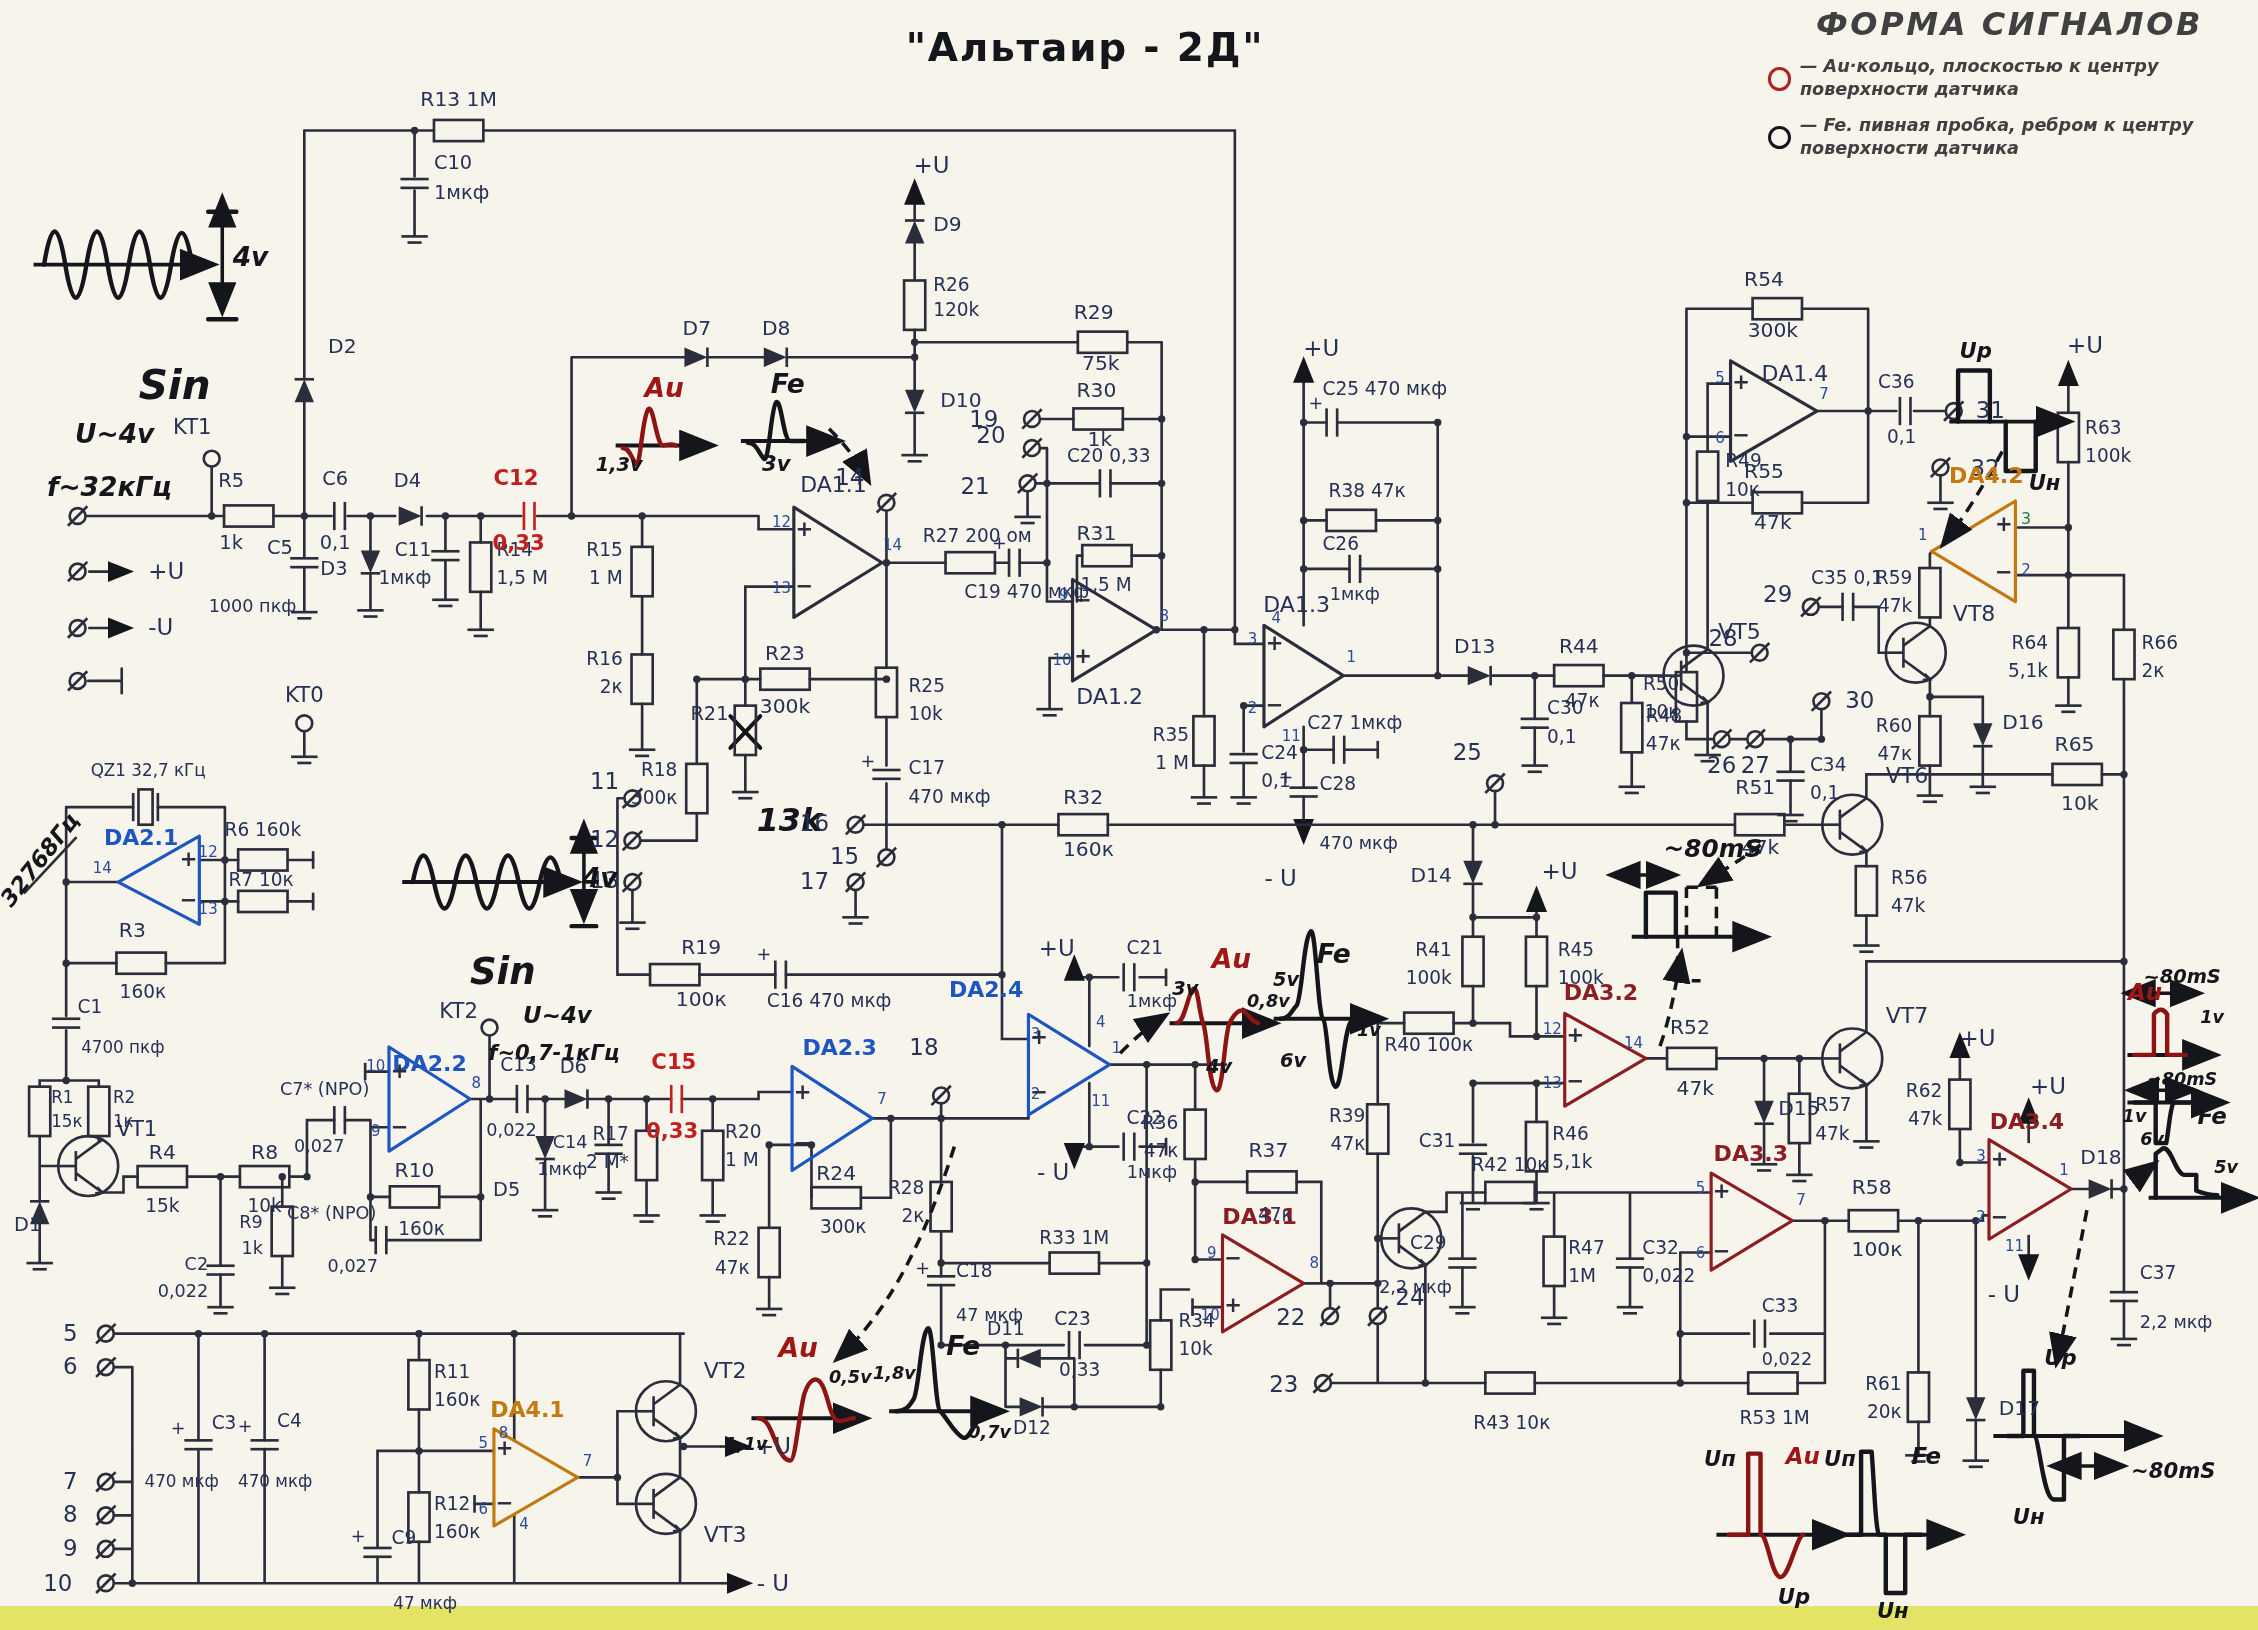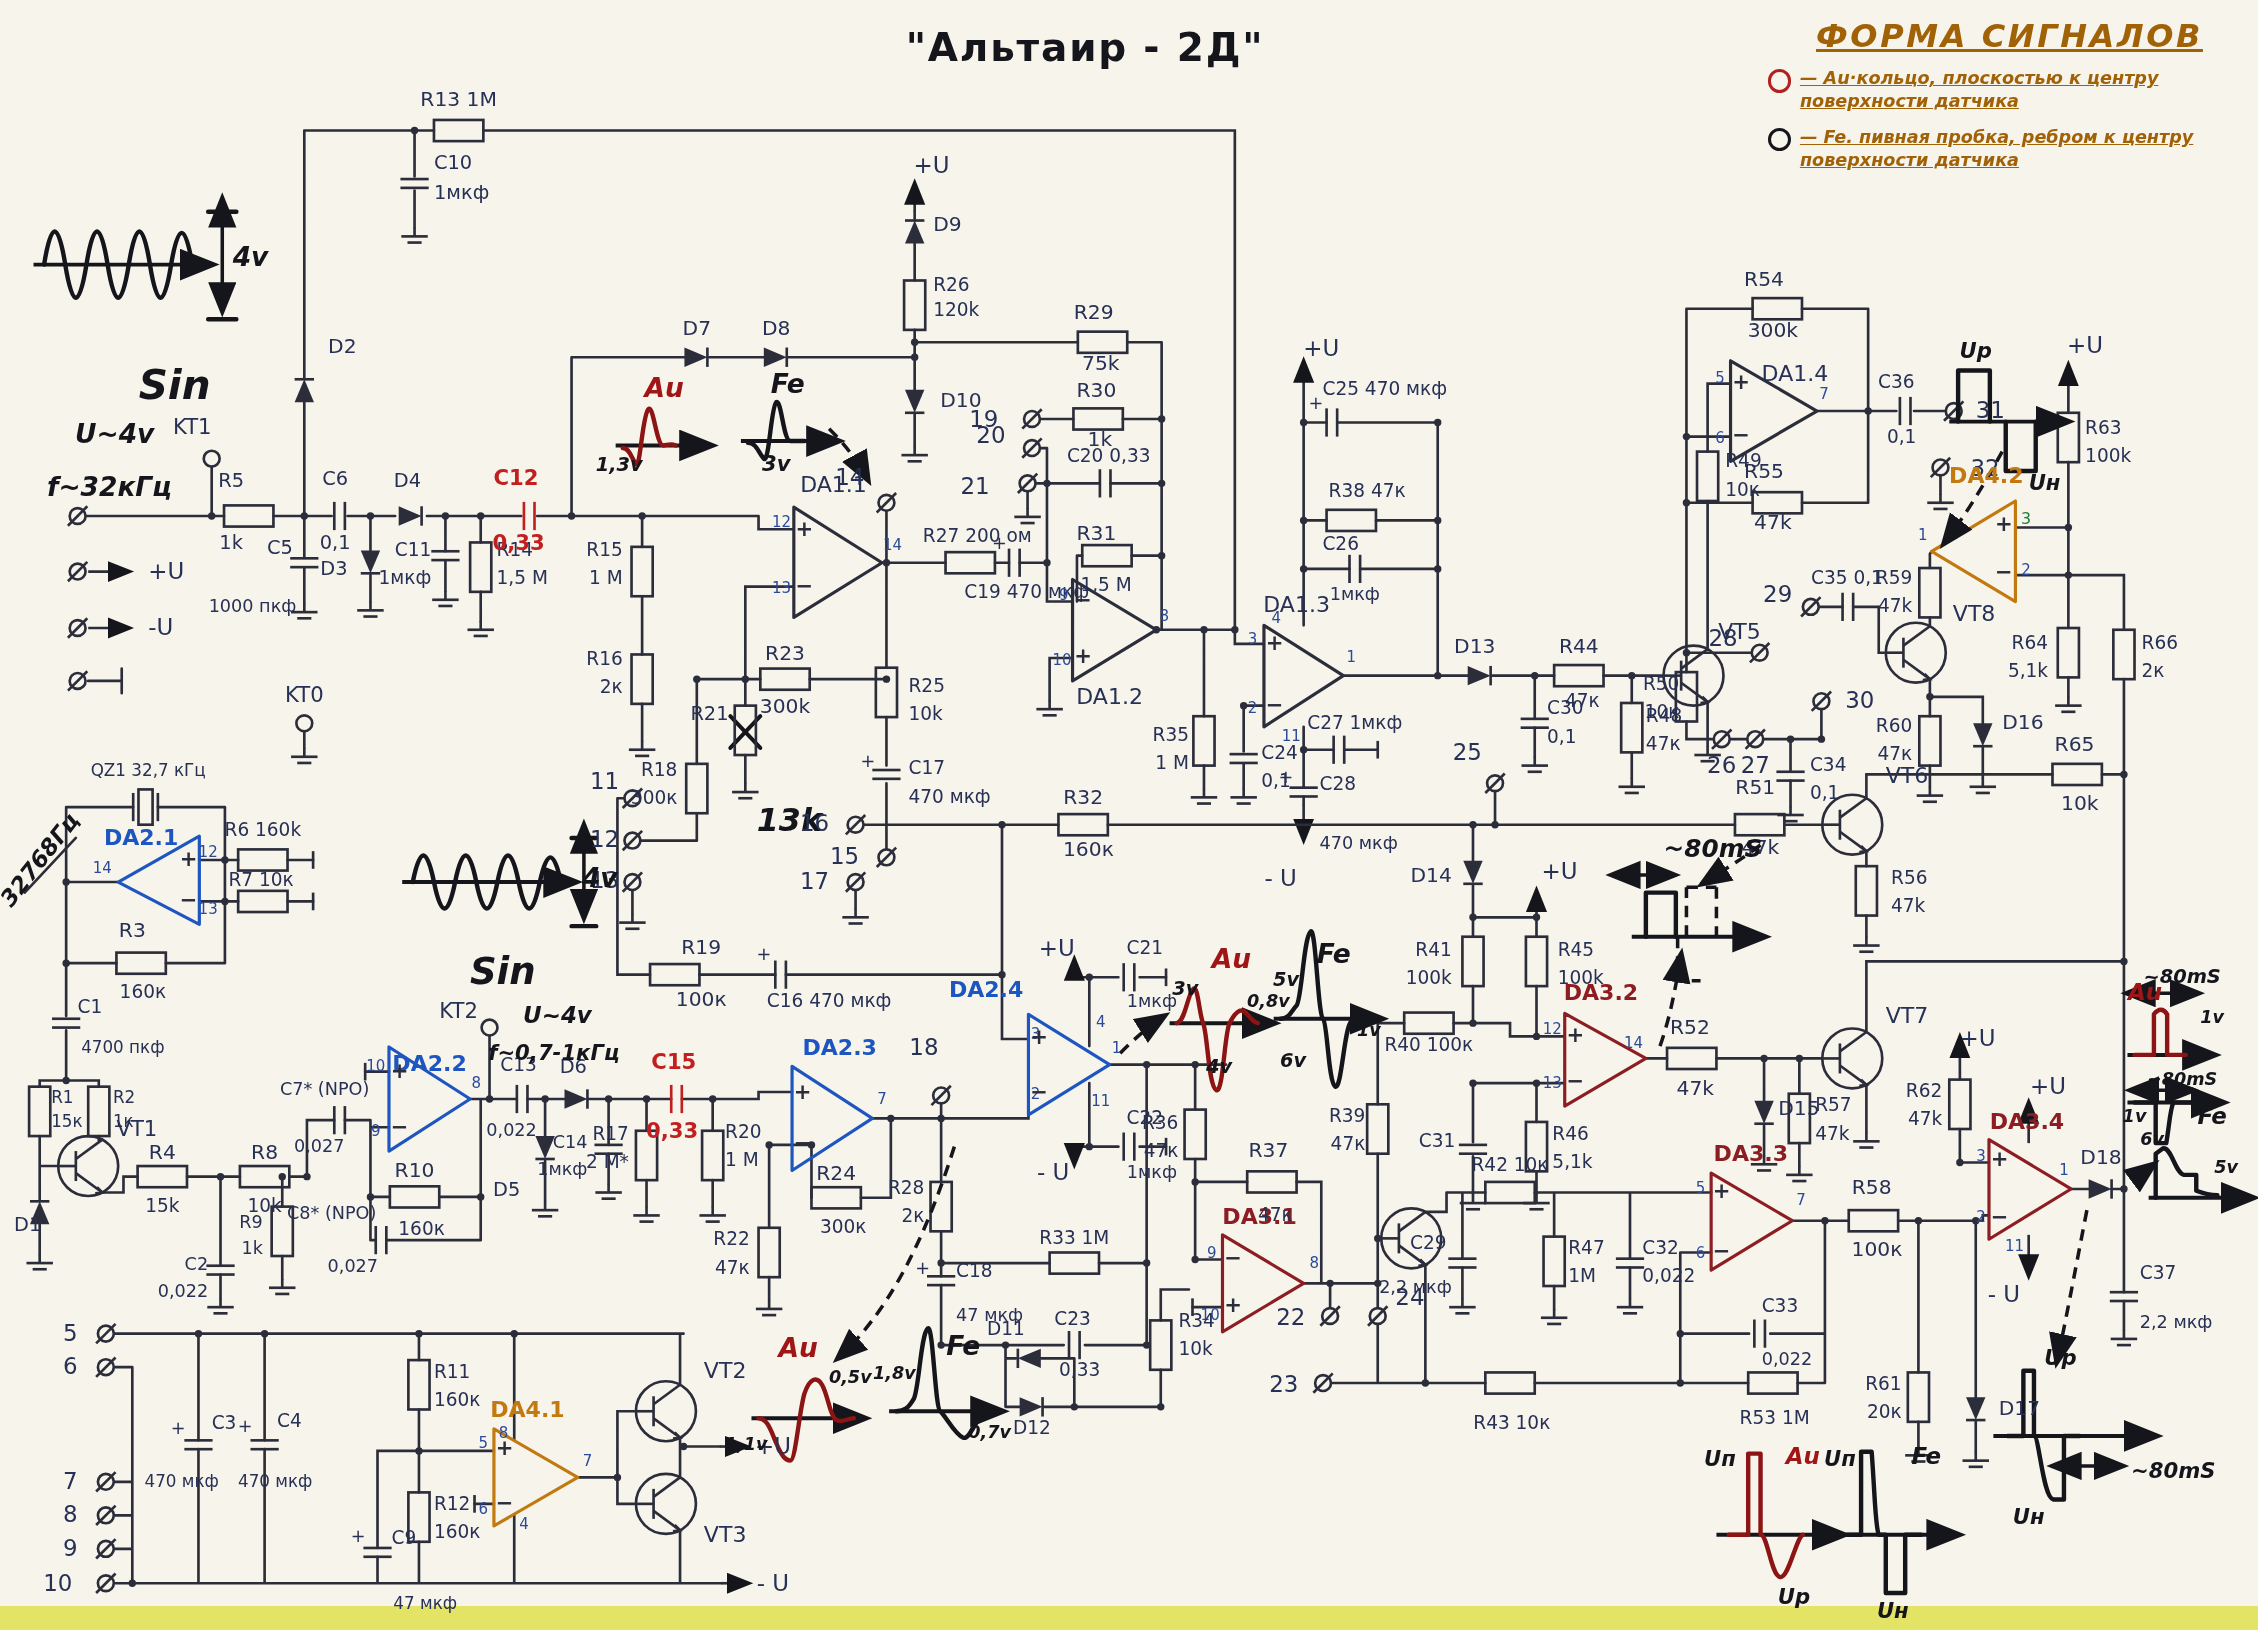--- a/index.html
+++ b/index.html
@@ -28,23 +28,23 @@
   .b{fill:#1d56c0;font-weight:bold;}
   .m{fill:#8c1d22;font-weight:bold;}
   .o{fill:#c2790f;font-weight:bold;}
   .r{fill:#c22020;font-weight:bold;}
   .h{fill:#15151c;font-style:italic;font-weight:bold;}
   .hr{fill:#a01616;font-style:italic;font-weight:bold;}
   #parts use{stroke:#2b2d3a;}
   #parts use.r{stroke:#c22020;color:#c22020;}
   #title{position:absolute;left:882px;top:25px;width:406px;text-align:center;
     font-size:39px;font-weight:bold;color:#15151c;letter-spacing:1.8px;}
-  #legend{position:absolute;left:1764px;top:17px;width:491px;color:#a16207;text-decoration:underline;}
+  #legend{position:absolute;left:1764px;top:5px;width:491px;color:#404040;}
   #legend .lh{font-style:italic;font-weight:bold;font-size:32px;text-align:center;letter-spacing:2.6px;}
-  #legend .row{display:flex;align-items:flex-start;margin-top:12.4px;font-style:italic;font-weight:bold;font-size:17.6px;line-height:23px;}
+  #legend .row{display:flex;align-items:center;margin-top:12.4px;font-style:italic;font-weight:bold;font-size:17.6px;line-height:23px;}
   #legend .ring{flex:0 0 auto;width:17.6px;height:17.6px;border-radius:50%;margin:1.8px 8.8px 0 3.5px;border:3.5px solid #15151c;}
   #legend .ring.red{border-color:#b22020;}
   .strip{position:absolute;left:0;top:1606px;width:2258px;height:25px;background:#dfe04e;opacity:.85;}
 </style>
 </head>
 <body>
 
 <div id="page">
   <div class="strip"></div>
 

